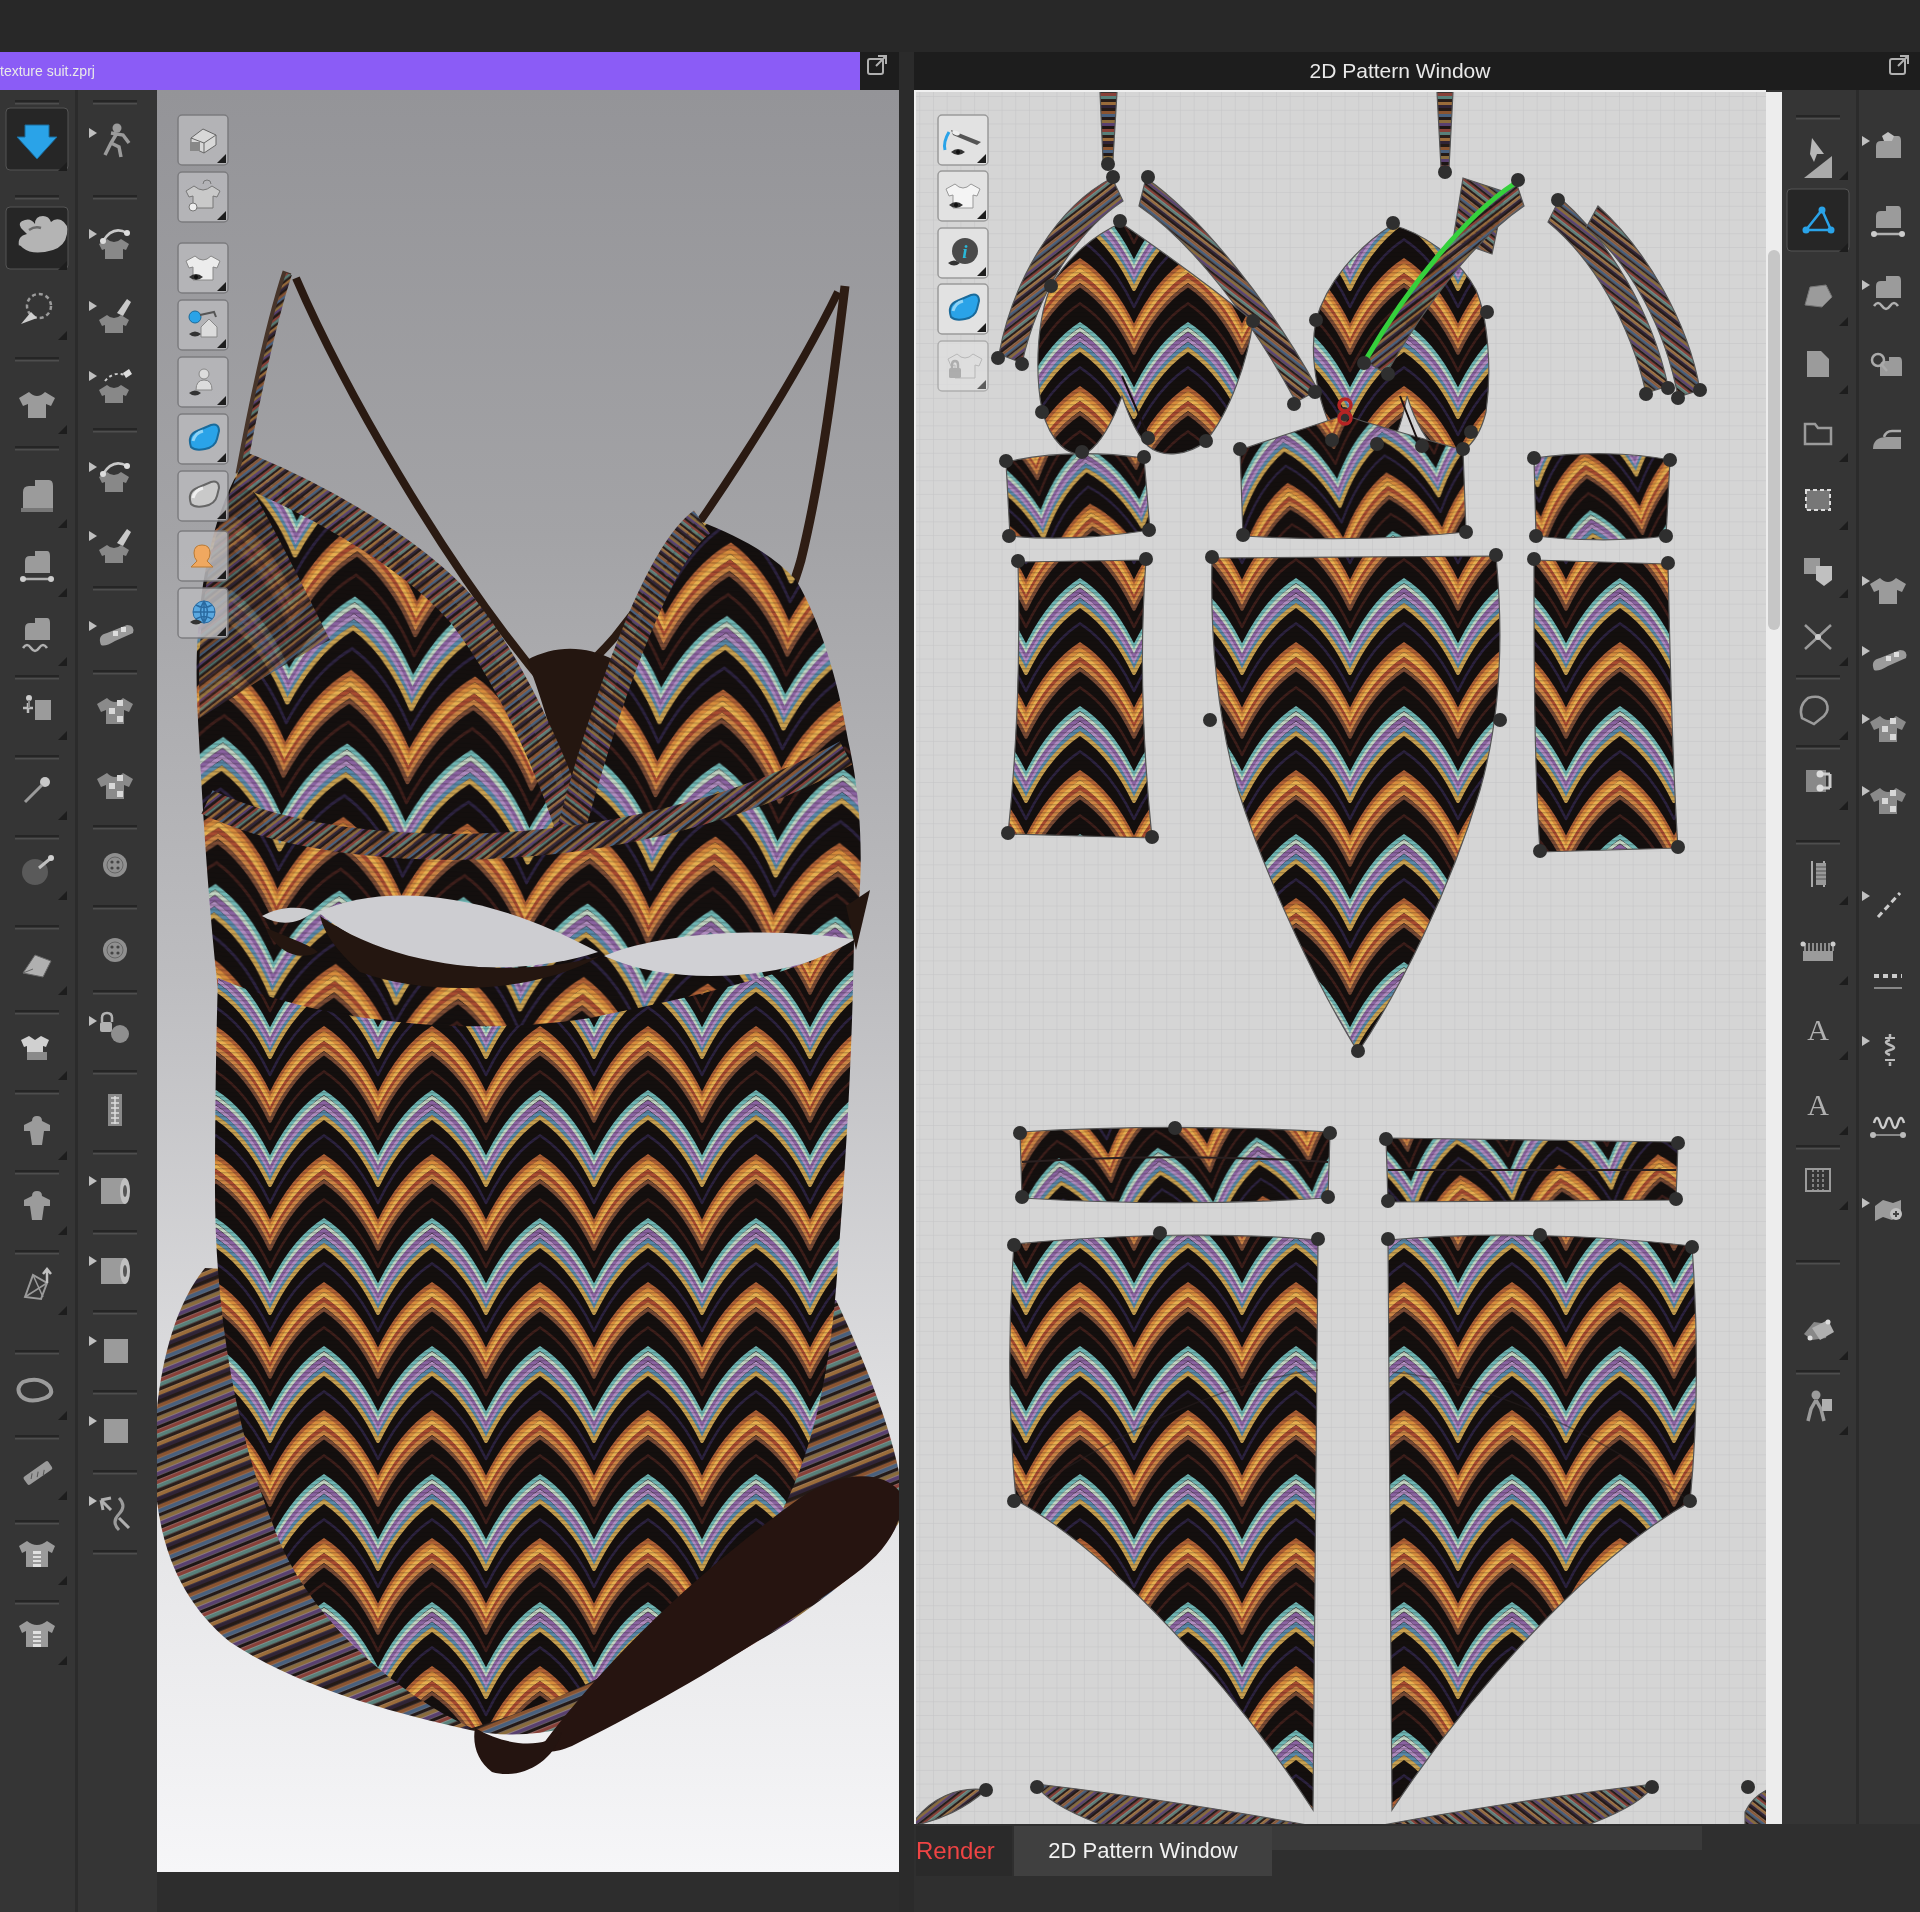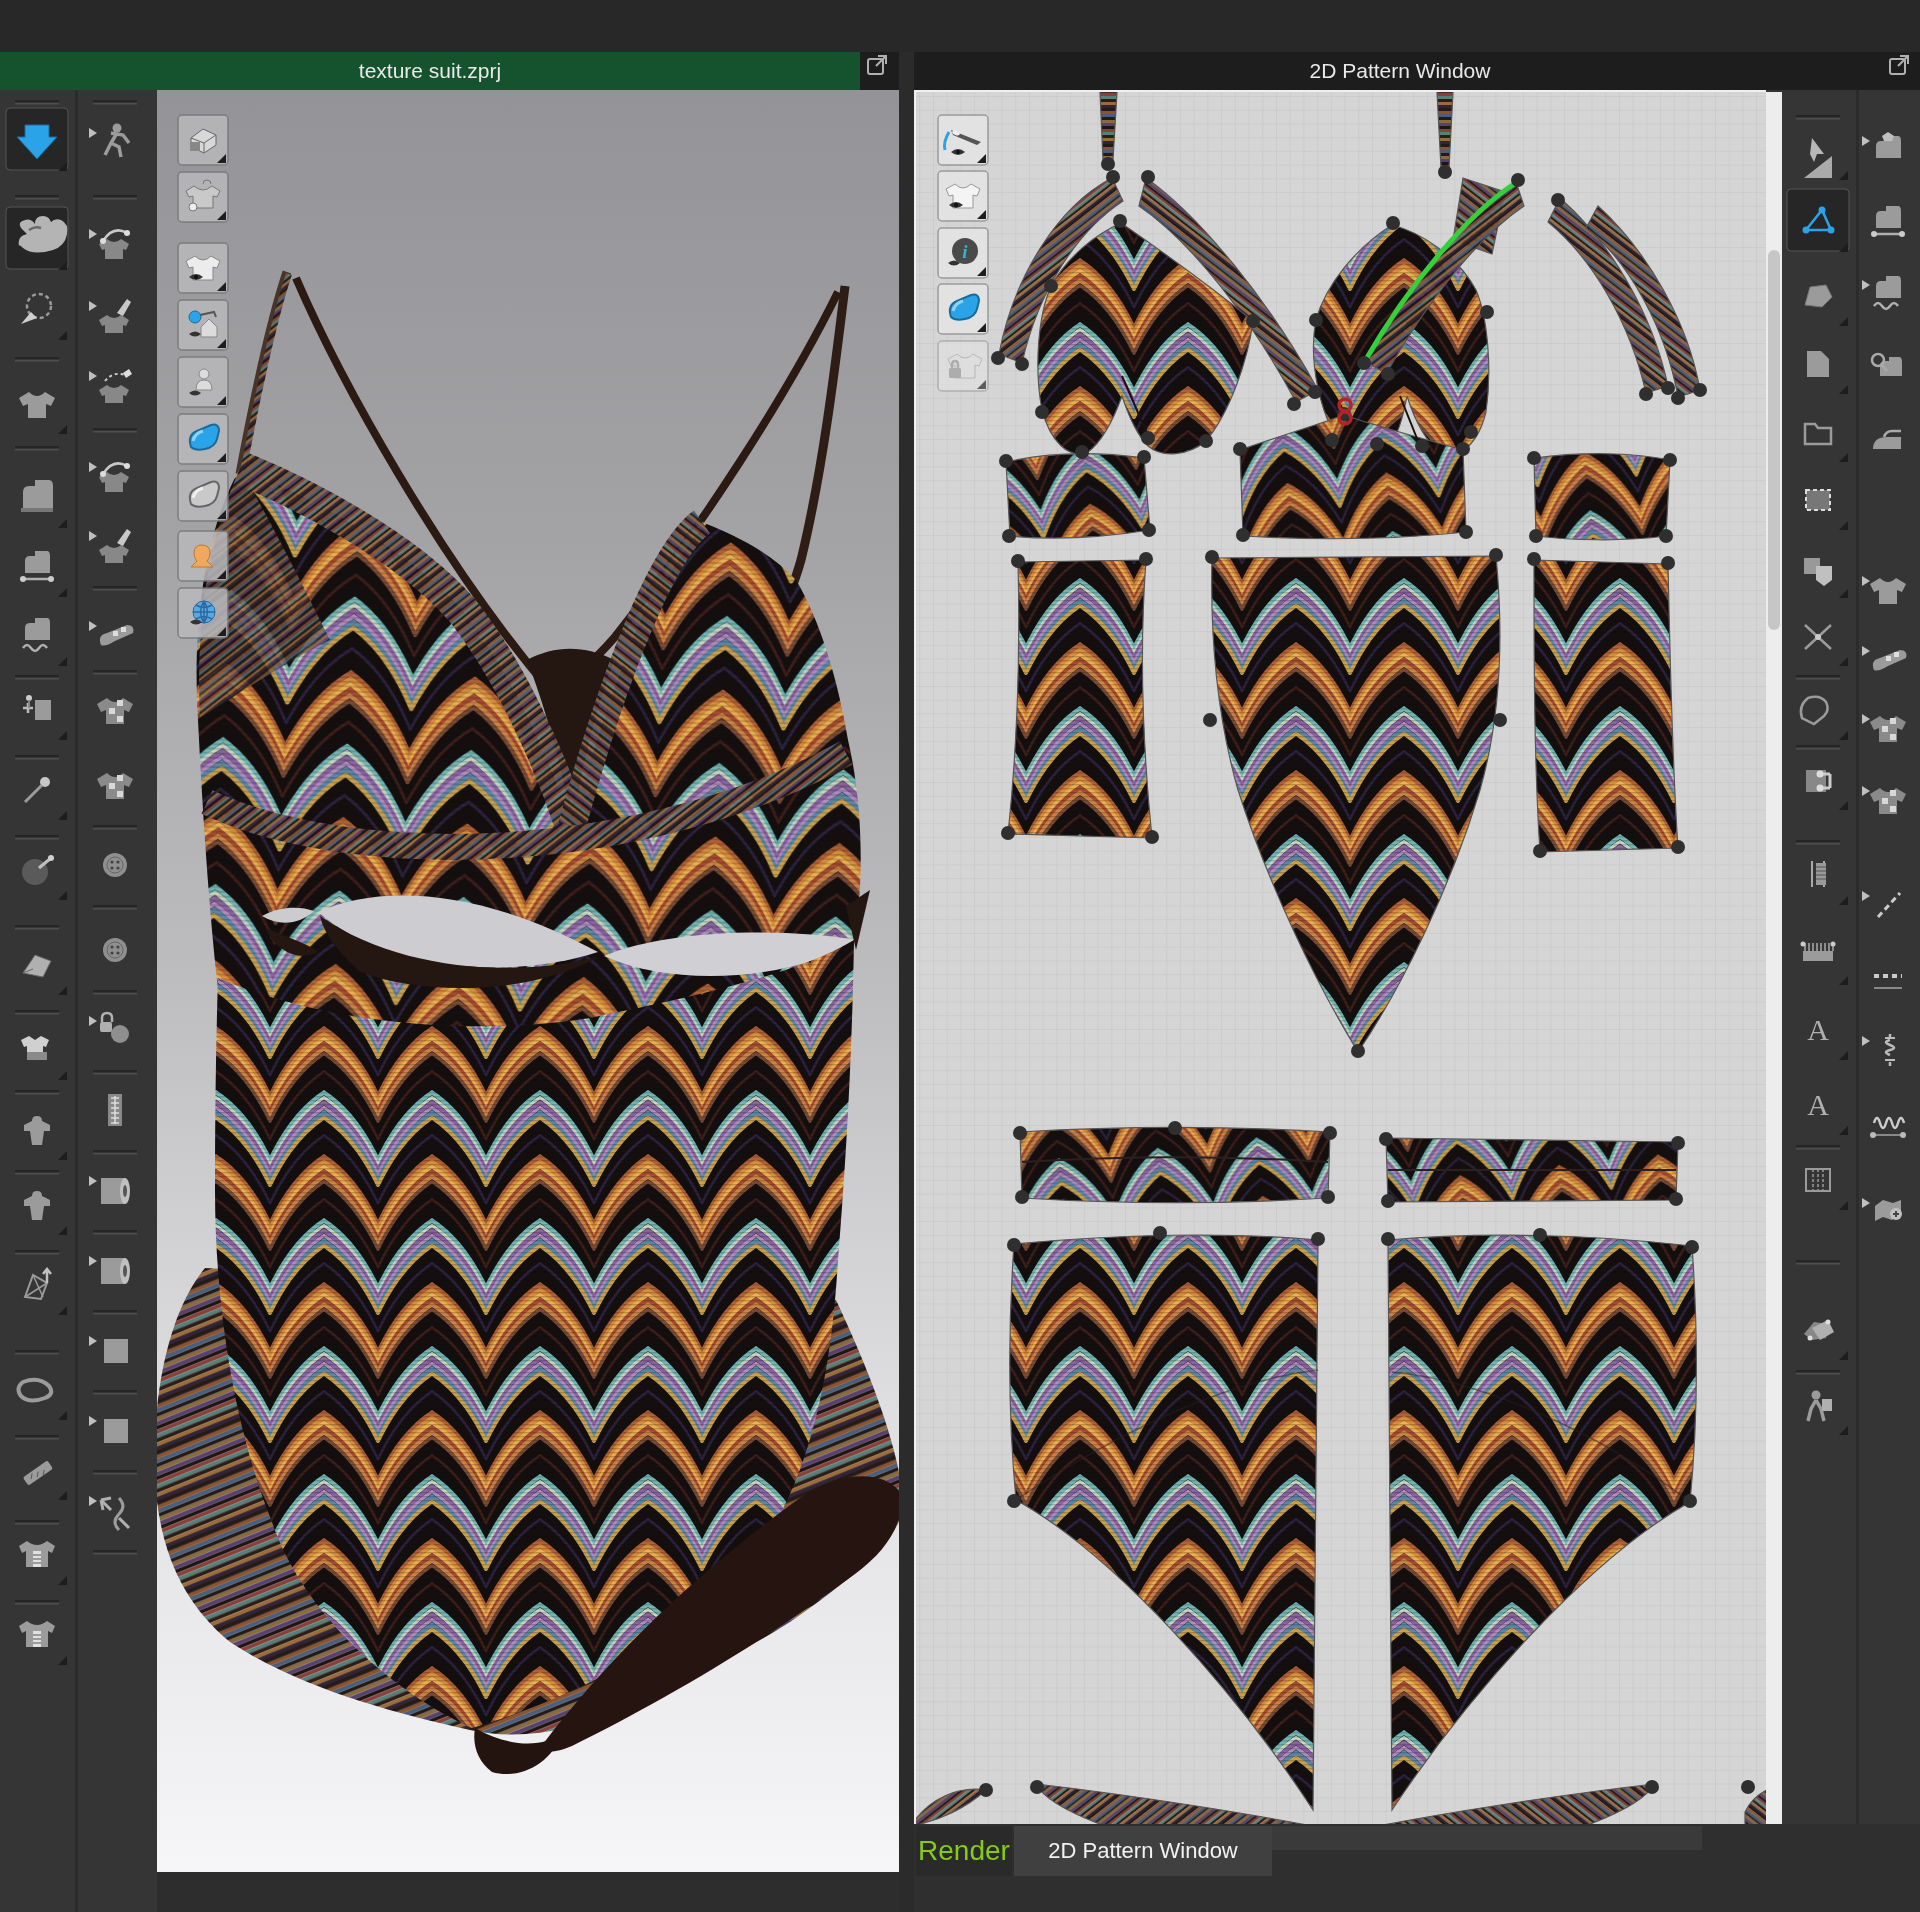--- a/index.html
+++ b/index.html
@@ -1,33 +1,33 @@
 <!DOCTYPE html>
 <html><head><meta charset="utf-8"><style>
 *{margin:0;padding:0;box-sizing:border-box}
 body{width:1920px;height:1912px;background:#2b2b2b;font-family:"Liberation Sans",sans-serif;overflow:hidden;position:relative}
 .abs{position:absolute}
 </style></head><body>
 <div class="abs" style="left:0;top:0;width:1920px;height:52px;background:#282828"></div>
 <div class="abs" style="left:0;top:52px;width:899px;height:38px;background:#1d1d1d"></div>
-<div class="abs" style="left:0;top:52px;width:860px;height:38px;background:#14532d;color:#e9e9e9;font-size:21px;text-align:center;line-height:38px">texture suit.zprj</div>
+<div class="abs" style="left:0;top:52px;width:860px;height:38px;background:#8b5cf6;color:#e9e9e9;font-size:14px;text-align:left;line-height:38px">texture suit.zprj</div>
 <div class="abs" style="left:914px;top:52px;width:1006px;height:38px;background:#1d1d1d"></div>
 <div class="abs" style="left:914px;top:52px;width:972px;height:38px;color:#e9e9e9;font-size:21px;text-align:center;line-height:38px">2D Pattern Window</div>
 <div class="abs" style="left:0;top:90px;width:157px;height:1822px;background:#353535"></div>
 <div class="abs" style="left:75px;top:90px;width:3px;height:1822px;background:#2b2b2b"></div>
 <div class="abs" style="left:899px;top:52px;width:15px;height:1860px;background:#2b2b2b"></div>
 <div class="abs" style="left:157px;top:1872px;width:742px;height:40px;background:#2d2d2d"></div>
 <div class="abs" style="left:914px;top:90px;width:1006px;height:1734px;background:#353535"></div>
 <div class="abs" style="left:914px;top:90px;width:2px;height:1734px;background:#f0f0f0"></div>
 <div class="abs" style="left:916px;top:90px;width:850px;height:2px;background:#f0f0f0"></div>
 <div class="abs" style="left:1766px;top:92px;width:16px;height:1732px;background:#ededed"></div>
 <div class="abs" style="left:1768px;top:250px;width:12px;height:380px;background:#c6c6c6;border-radius:6px"></div>
 <div class="abs" style="left:1856px;top:90px;width:3px;height:1822px;background:#2b2b2b"></div>
 <div class="abs" style="left:914px;top:1824px;width:1006px;height:88px;background:#2f2f2f"></div>
-<div class="abs" style="left:916px;top:1826px;width:96px;height:50px;background:#2a2a2a;color:#84cc16;font-size:28px;text-align:center;line-height:50px">Render</div>
+<div class="abs" style="left:916px;top:1826px;width:96px;height:50px;background:#2a2a2a;color:#ef4444;font-size:24px;line-height:50px">Render</div>
 <div class="abs" style="left:1014px;top:1826px;width:258px;height:50px;background:#404040;color:#f2f2f2;font-size:22px;text-align:center;line-height:50px">2D Pattern Window</div>
 <div class="abs" style="left:1272px;top:1826px;width:430px;height:24px;background:#3a3a3a"></div>
 <svg class="abs" style="left:0;top:0" width="1920" height="1912" viewBox="0 0 1920 1912">
 <defs>
       <pattern id="zz" width="108" height="128" patternUnits="userSpaceOnUse" patternTransform="translate(0 0) rotate(0) scale(1.0)">
         <rect width="108" height="128" fill="#140f0e"></rect>
         <path d="M-4 -126 Q30 -106 54 -56 Q78 -106 112 -126" stroke="#b06034" stroke-width="4" fill="none" stroke-linejoin="round"></path>
         <path d="M-4 2 Q30 22 54 72 Q78 22 112 2" stroke="#b06034" stroke-width="4" fill="none" stroke-linejoin="round"></path>
         <path d="M-4 130 Q30 150 54 200 Q78 150 112 130" stroke="#b06034" stroke-width="4" fill="none" stroke-linejoin="round"></path>
         <path d="M-4 -121 Q30 -101 54 -51 Q78 -101 112 -121" stroke="#d88c3c" stroke-width="4" fill="none" stroke-linejoin="round"></path>

